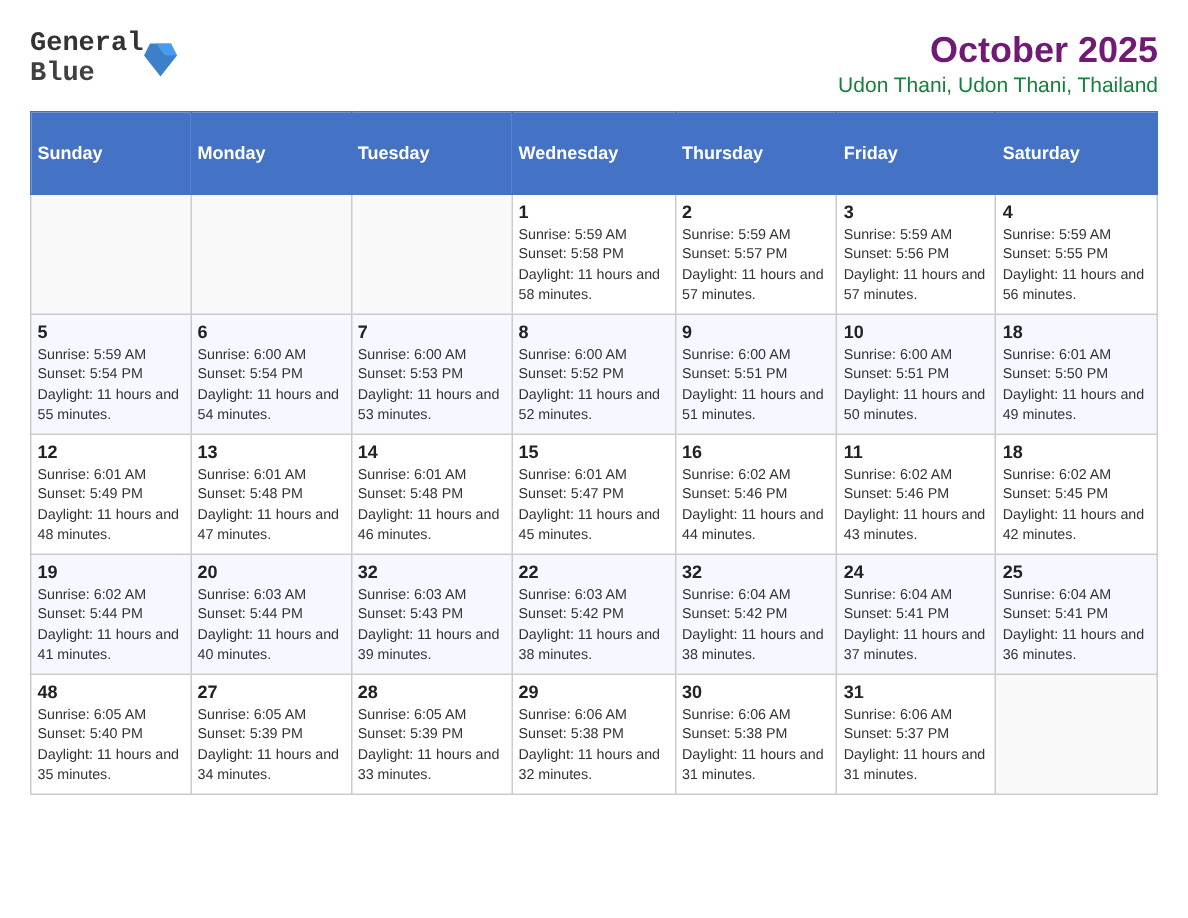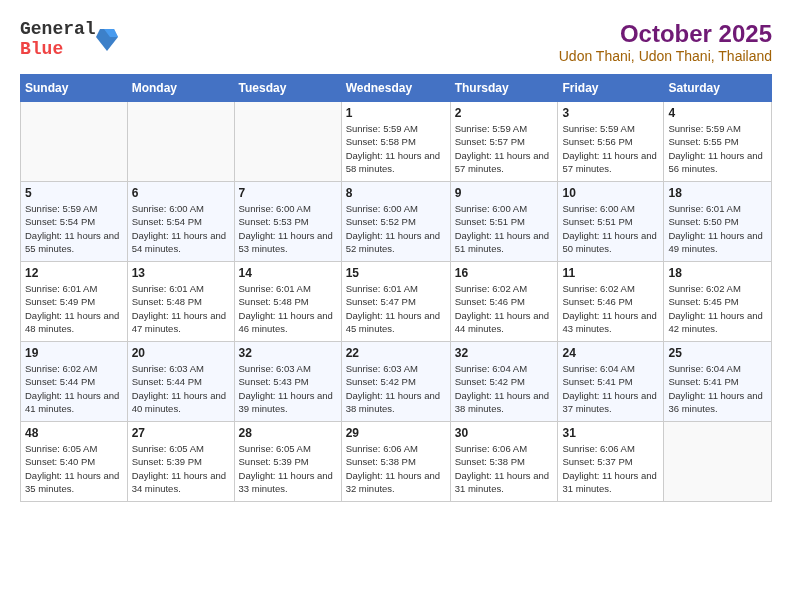--- a/index.html
+++ b/index.html
@@ -21,43 +21,43 @@
       align-items: center;
     }
     .logo-text {
       display: flex;
       flex-direction: column;
       font-size: 18px;
       font-weight: bold;
       line-height: 1.1;
     }
     .logo-general { color: #333; }
-    .logo-blue { color: #ef4444; }
+    .logo-blue { color: #404040; }
     .title-block {
       text-align: right;
     }
     .month-title {
       font-size: 24px;
       font-weight: bold;
       color: #701a75;
     }
     .location {
       font-size: 14px;
-      color: #a16207;
+      color: #15803d;
       text-align: center;
     }
     .calendar {
       width: 100%;
       border-collapse: collapse;
       font-size: 10px;
     }
     .calendar th {
       background-color: #4472C4;
       color: #fff;
-      padding: 6px 4px;
+      padding: 20px 4px;
       text-align: left;
       font-size: 12px;
       border: 1px solid #4472C4;
     }
     .calendar td {
       border: 1px solid #ccc;
       vertical-align: top;
       padding: 4px;
       width: 113px;
       height: 80px;

